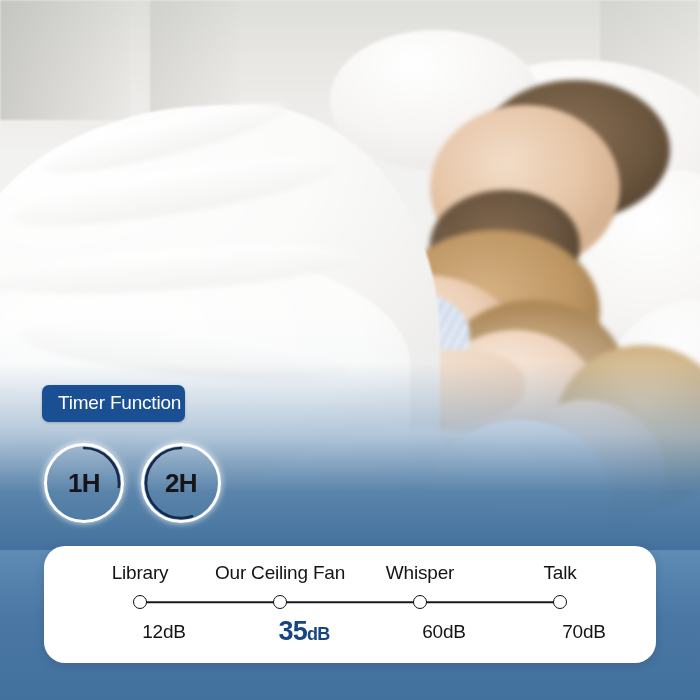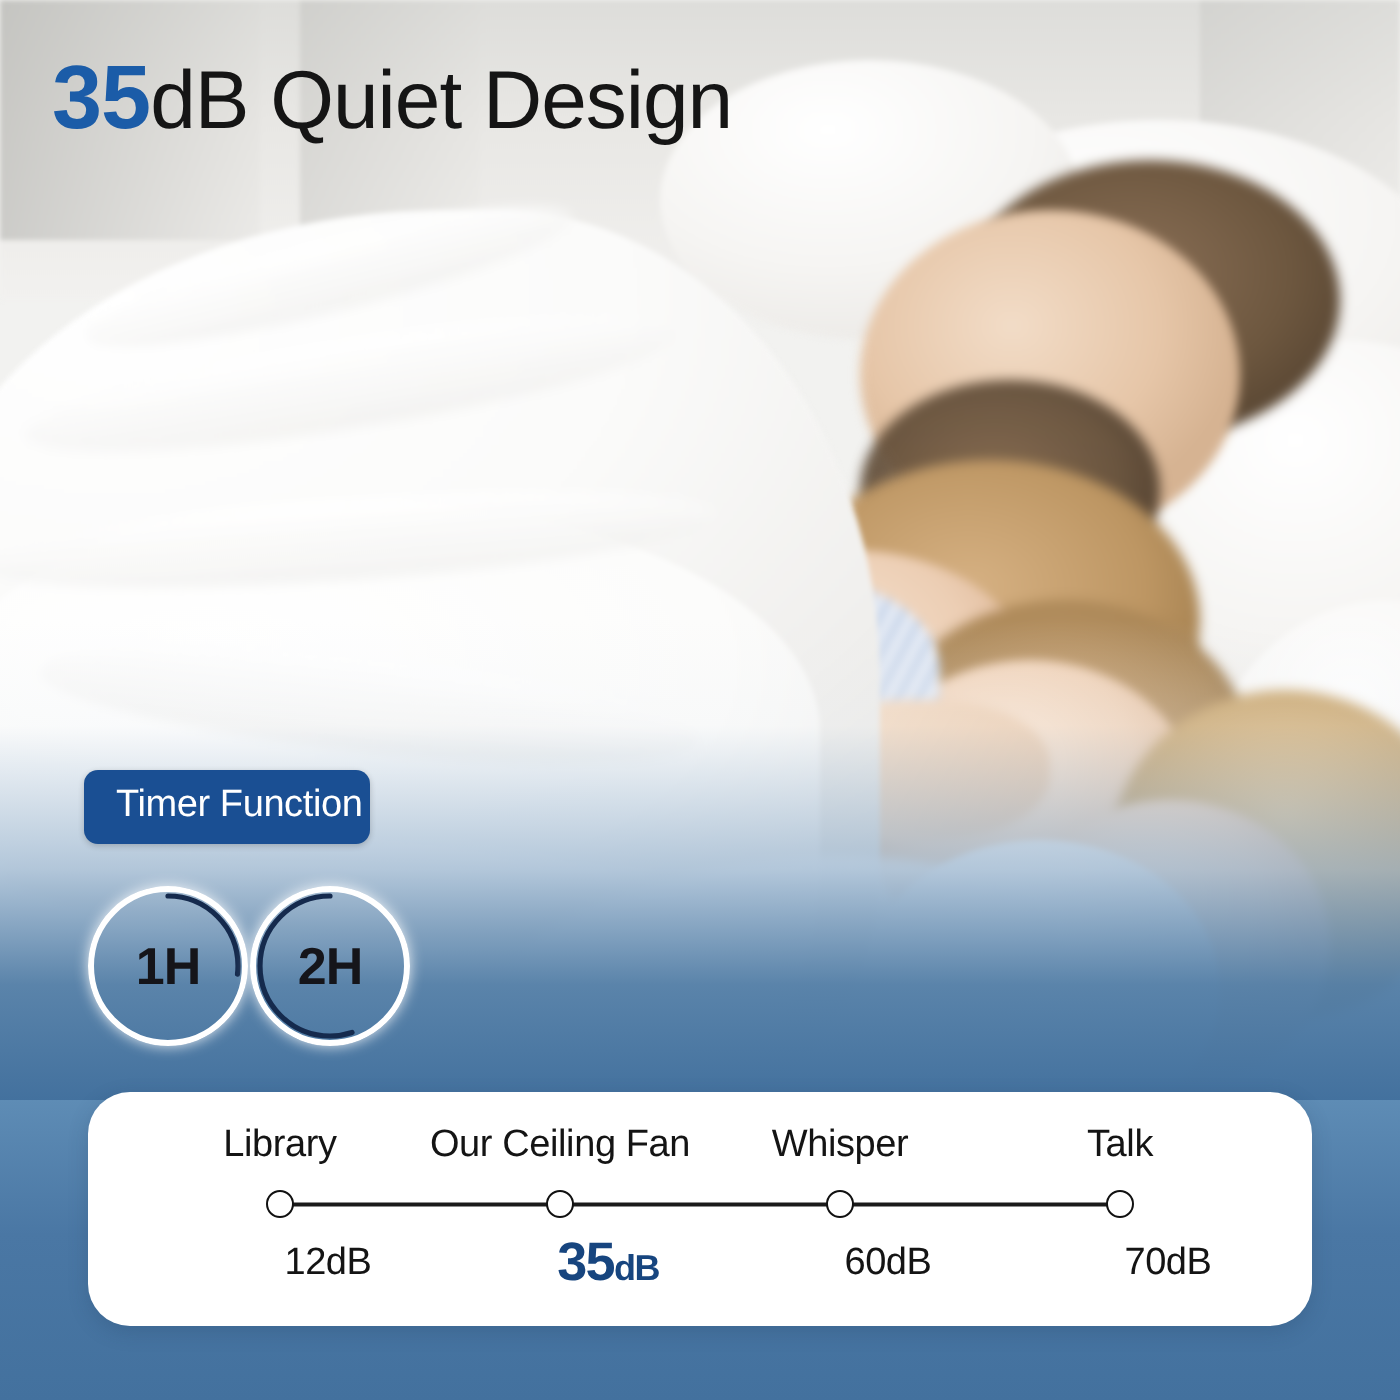--- a/index.html
+++ b/index.html
@@ -136,21 +136,21 @@
     letter-spacing: -0.2px;
     white-space: nowrap;
     box-shadow: 0 1px 3px rgba(0,0,0,.2);
   }
 
   
   .timers {
     position: absolute;
     left: 44px; top: 443px;
     display: flex;
-    gap: 1px;
+    gap: 17px;
   }
   .timer {
     position: relative;
     width: 80px; height: 80px;
   }
   .timer .ring-outer {
     position: absolute; inset: 0;
     border-radius: 50%;
     border: 3px solid #ffffff;
     box-sizing: border-box;
@@ -288,23 +288,20 @@
       <div class="fold" style="left:0px;top:420px;width:360px;height:50px;transform:rotate(3deg);"></div>
       <div class="fold" style="left:40px;top:120px;width:250px;height:36px;transform:rotate(-14deg);"></div>
       <div class="fold" style="left:250px;top:430px;width:280px;height:110px;transform:rotate(-6deg);opacity:.9;"></div>
     </div>
 
     <div class="bottom-fade"></div>
   </div>
 
   <div class="blue-base"></div>
 
-  <div class="headline">
-    <span class="num">35</span><span class="rest">dB Quiet Design</span>
-  </div>
 
   <div class="timer-badge">Timer Function</div>
 
   <div class="timers">
 
     <div class="timer">
       <div class="ring-outer"></div>
       <svg viewBox="0 0 80 80">
         <circle cx="40" cy="40" r="35" fill="none" stroke="#152a4d" stroke-width="2.6" stroke-linecap="round" stroke-dasharray="59 161" transform="rotate(-90 40 40)"></circle>
       </svg>

